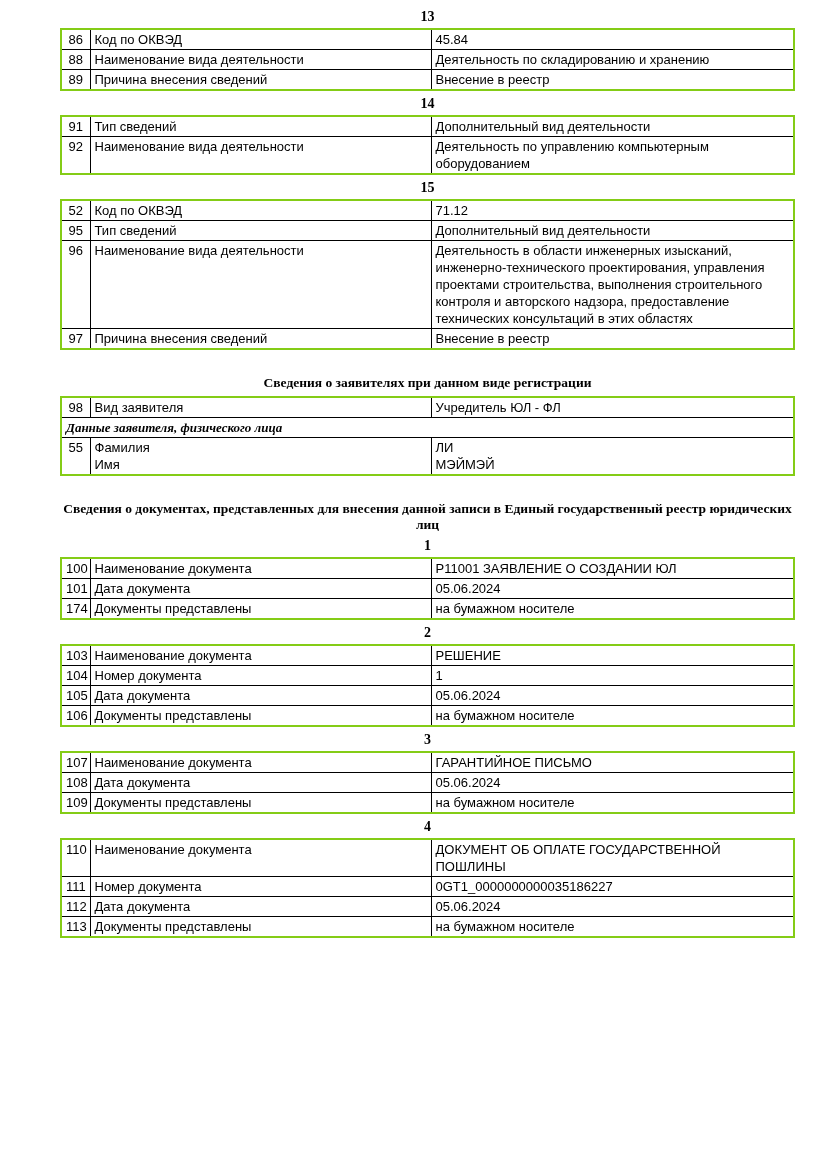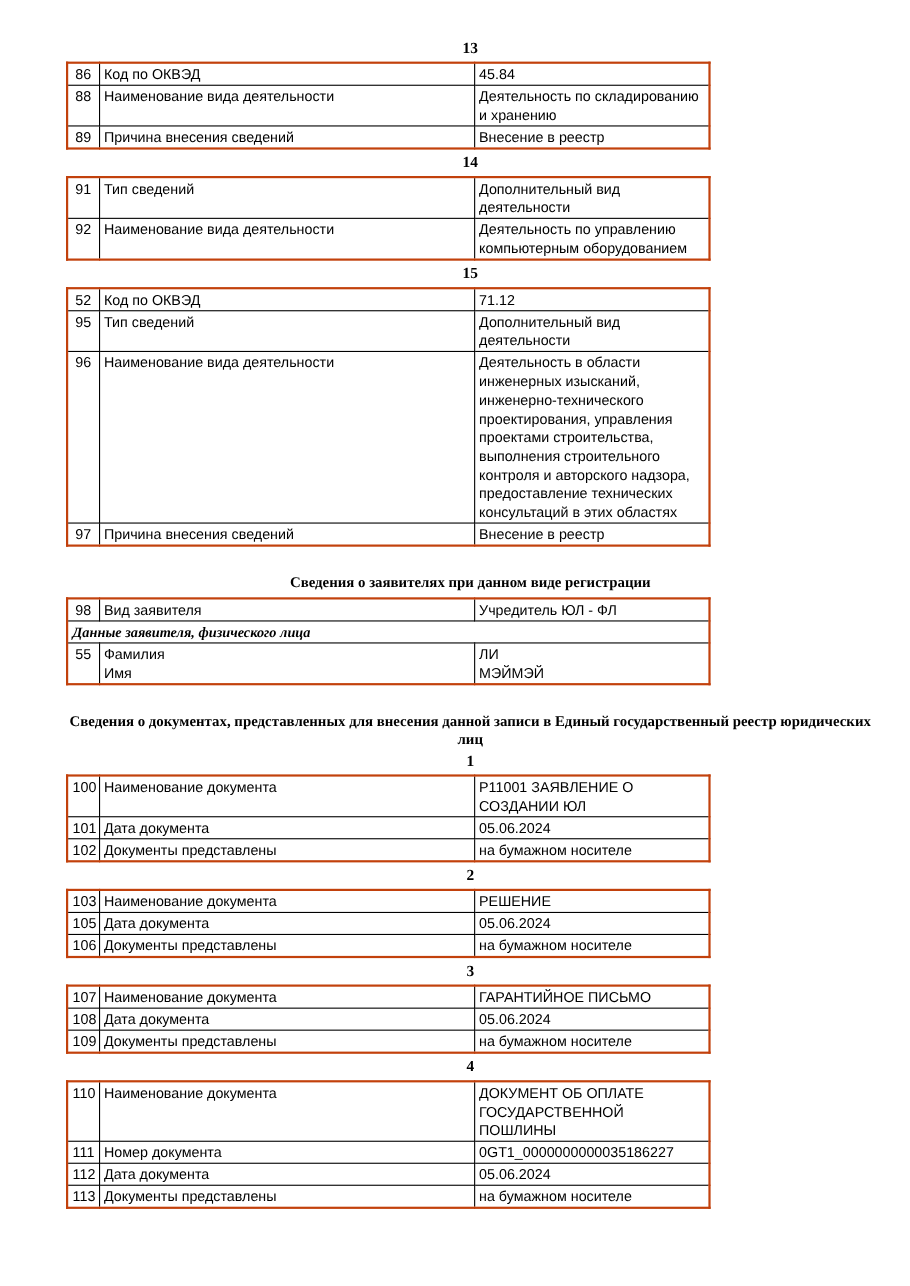--- a/index.html
+++ b/index.html
@@ -7,45 +7,45 @@
   body {
     width: 827px;
     height: 1169px;
     overflow: hidden;
     color: #000000;
     font-family: "Liberation Sans", sans-serif;
   }
   .page-content {
     width: 735px;
     margin: 0;
-    padding: 32px 0 0 60px;
+    padding: 4px 0 0 60px;
   }
   .section-number {
     width: 735px;
     text-align: center;
     font-family: "Liberation Serif", serif;
     font-weight: bold;
     font-size: 14px;
     line-height: 15px;
     margin: 5px 0 4px 0;
   }
   .doc-heading {
     width: 735px;
     text-align: center;
     font-family: "Liberation Serif", serif;
     font-weight: bold;
     font-size: 13.5px;
     line-height: 16px;
     margin: 25px 0 5px 0;
   }
   table.data-table {
-    width: 586px;
+    width: 735px;
     border-collapse: collapse;
     table-layout: fixed;
-    border: 2px solid #c2410c;
+    border: 2px solid #84cc16;
   }
   table.data-table td {
     border: 1px solid #000000;
     vertical-align: top;
     font-size: 13px;
     line-height: 17px;
     padding: 1px 4px;
     overflow: hidden;
   }
   col.c-num   { width: 29px; }
@@ -231,21 +231,21 @@
         <tr>
           <td class="num-cell">101</td>
           <td class="label-cell">
             <div class="cell-line">Дата документа</div>
           </td>
           <td class="value-cell">
             <div class="cell-line">05.06.2024</div>
           </td>
         </tr>
         <tr>
-          <td class="num-cell">102</td>
+          <td class="num-cell">174</td>
           <td class="label-cell">
             <div class="cell-line">Документы представлены</div>
           </td>
           <td class="value-cell">
             <div class="cell-line">на бумажном носителе</div>
           </td>
         </tr>
       </tbody>
     </table>
     <div class="section-number">2</div>
@@ -256,20 +256,29 @@
         <col class="c-value">
       </colgroup>
       <tbody>
         <tr>
           <td class="num-cell">103</td>
           <td class="label-cell">
             <div class="cell-line">Наименование документа</div>
           </td>
           <td class="value-cell">
             <div class="cell-line">РЕШЕНИЕ</div>
+          </td>
+        </tr>
+        <tr>
+          <td class="num-cell">104</td>
+          <td class="label-cell">
+            <div class="cell-line">Номер документа</div>
+          </td>
+          <td class="value-cell">
+            <div class="cell-line">1</div>
           </td>
         </tr>
         <tr>
           <td class="num-cell">105</td>
           <td class="label-cell">
             <div class="cell-line">Дата документа</div>
           </td>
           <td class="value-cell">
             <div class="cell-line">05.06.2024</div>
           </td>

